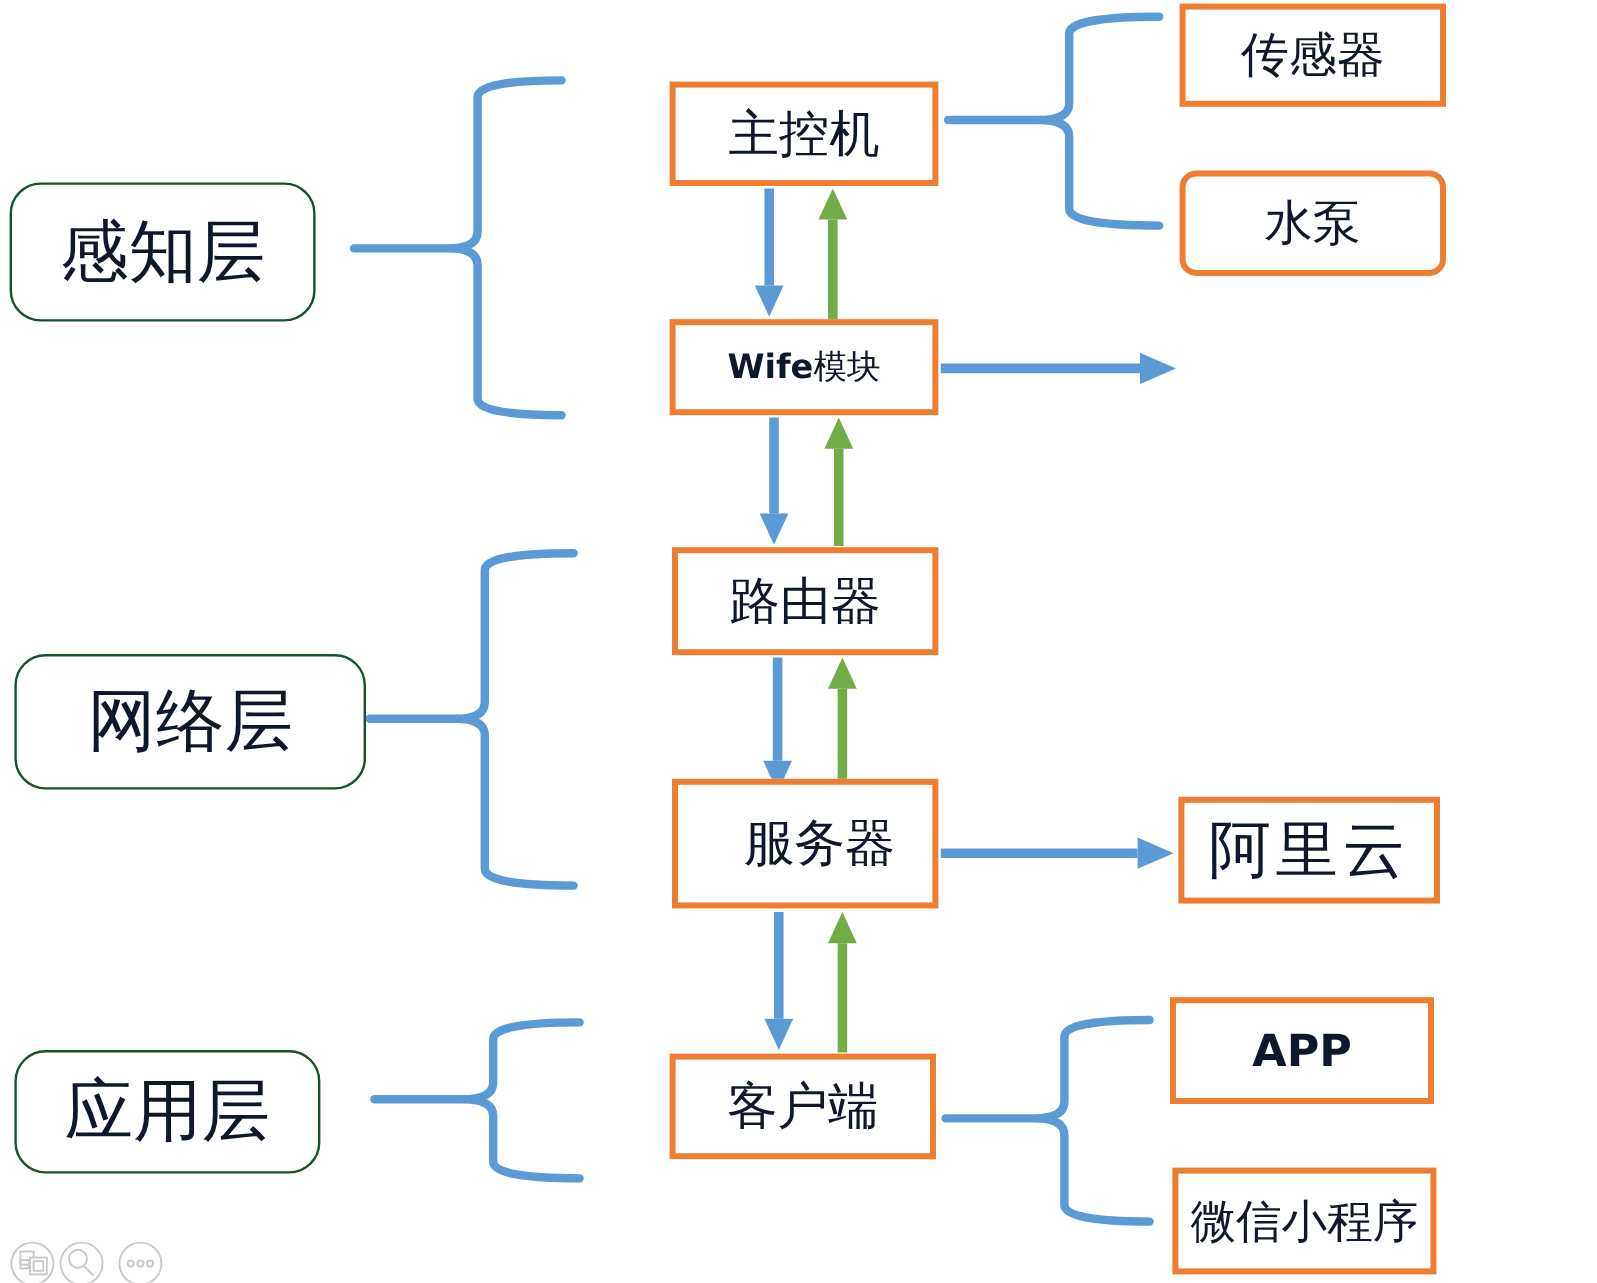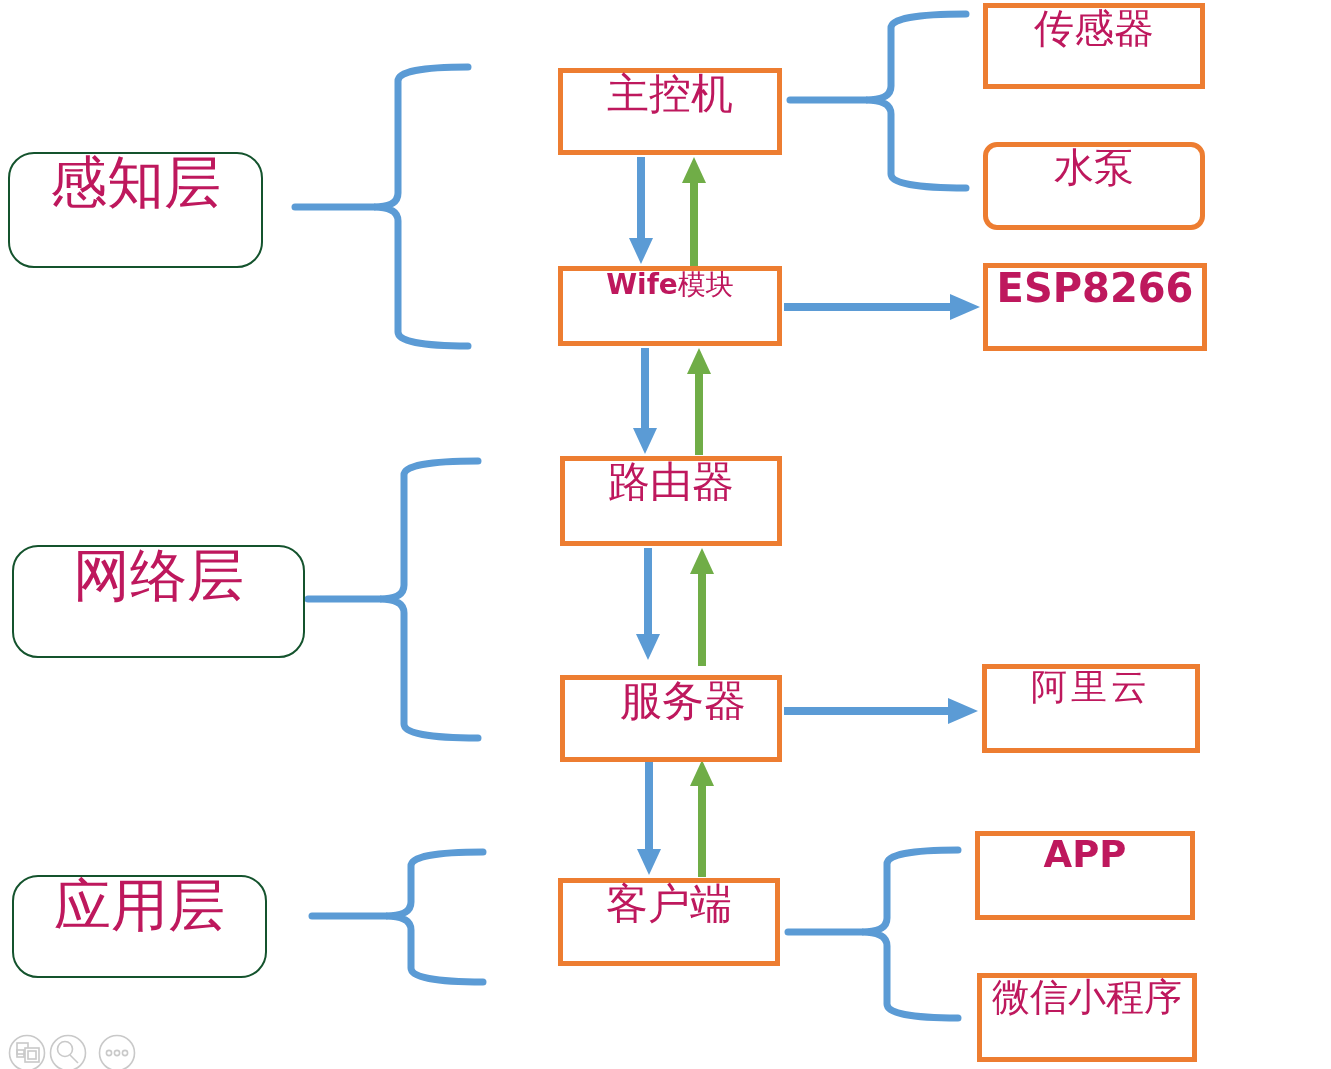--- a/index.html
+++ b/index.html
@@ -1,32 +1,32 @@
 <!DOCTYPE html>
 <html><head>
 <meta charset="utf-8">
 <style>
   html,body{margin:0;padding:0;background:#ffffff;}
   .stage{position:relative;width:1331px;height:1069px;background:#ffffff;overflow:hidden;
          font-family:"DejaVu Serif","Liberation Serif",serif;}
   svg.connectors{position:absolute;left:0;top:0;z-index:1;}
   .box{position:absolute;box-sizing:border-box;background:#ffffff;border:5px solid #ED7D31;
-       display:flex;align-items:flex-start;justify-content:center;color:#be185d;z-index:2;
+       display:flex;align-items:center;justify-content:center;color:#0f172a;z-index:2;
        font-size:42px;line-height:1;white-space:nowrap;}
   .layer-box{border:2px solid #14532d;border-radius:26px;font-size:57px;}
   .en{font-family:"DejaVu Sans","Liberation Sans",sans-serif;font-weight:bold;}
   .b-main      {left:558px;top:68px;  width:224px;height:87px;}
   .b-wifi      {left:558px;top:266px; width:224px;height:80px;font-size:28px;}
   .b-router    {left:560px;top:456px; width:222px;height:90px;}
-  .b-server    {left:560px;top:675px; width:222px;height:87px;padding-left:24px;}
+  .b-server    {left:560px;top:649px; width:222px;height:108px;padding-left:24px;}
   .b-client    {left:558px;top:878px; width:222px;height:88px;}
   .b-sensor    {left:983px;top:3px;   width:222px;height:86px;font-size:40px;}
   .b-pump      {left:983px;top:142px; width:222px;height:88px;font-size:40px;border-radius:14px;}
   .b-esp       {left:983px;top:263px; width:224px;height:88px;font-size:40px;}
-  .b-aliyun    {left:982px;top:664px; width:218px;height:89px;font-size:36px;letter-spacing:4px;}
+  .b-aliyun    {left:982px;top:664px; width:218px;height:89px;font-size:52px;letter-spacing:4px;}
   .b-app       {left:975px;top:831px; width:220px;height:89px;font-size:37px;}
   .b-wechat    {left:977px;top:973px; width:220px;height:89px;font-size:38px;}
   .l-perception{left:8px;  top:152px; width:255px;height:116px;}
   .l-network   {left:12px; top:545px; width:293px;height:113px;}
   .l-application{left:12px;top:875px; width:255px;height:103px;}
 </style>
 </head>
 <body>
 
 <div class="stage">
@@ -141,23 +141,20 @@
   <div class="box b-client">
     <span>客户端</span>
   </div>
 
   <div class="box b-sensor">
     <span>传感器</span>
   </div>
   <div class="box b-pump">
     <span>水泵</span>
   </div>
-  <div class="box b-esp">
-    <span class="en">ESP8266</span>
-  </div>
   <div class="box b-aliyun">
     <span>阿里云</span>
   </div>
   <div class="box b-app">
     <span class="en">APP</span>
   </div>
   <div class="box b-wechat">
     <span>微信小程序</span>
   </div>
 

